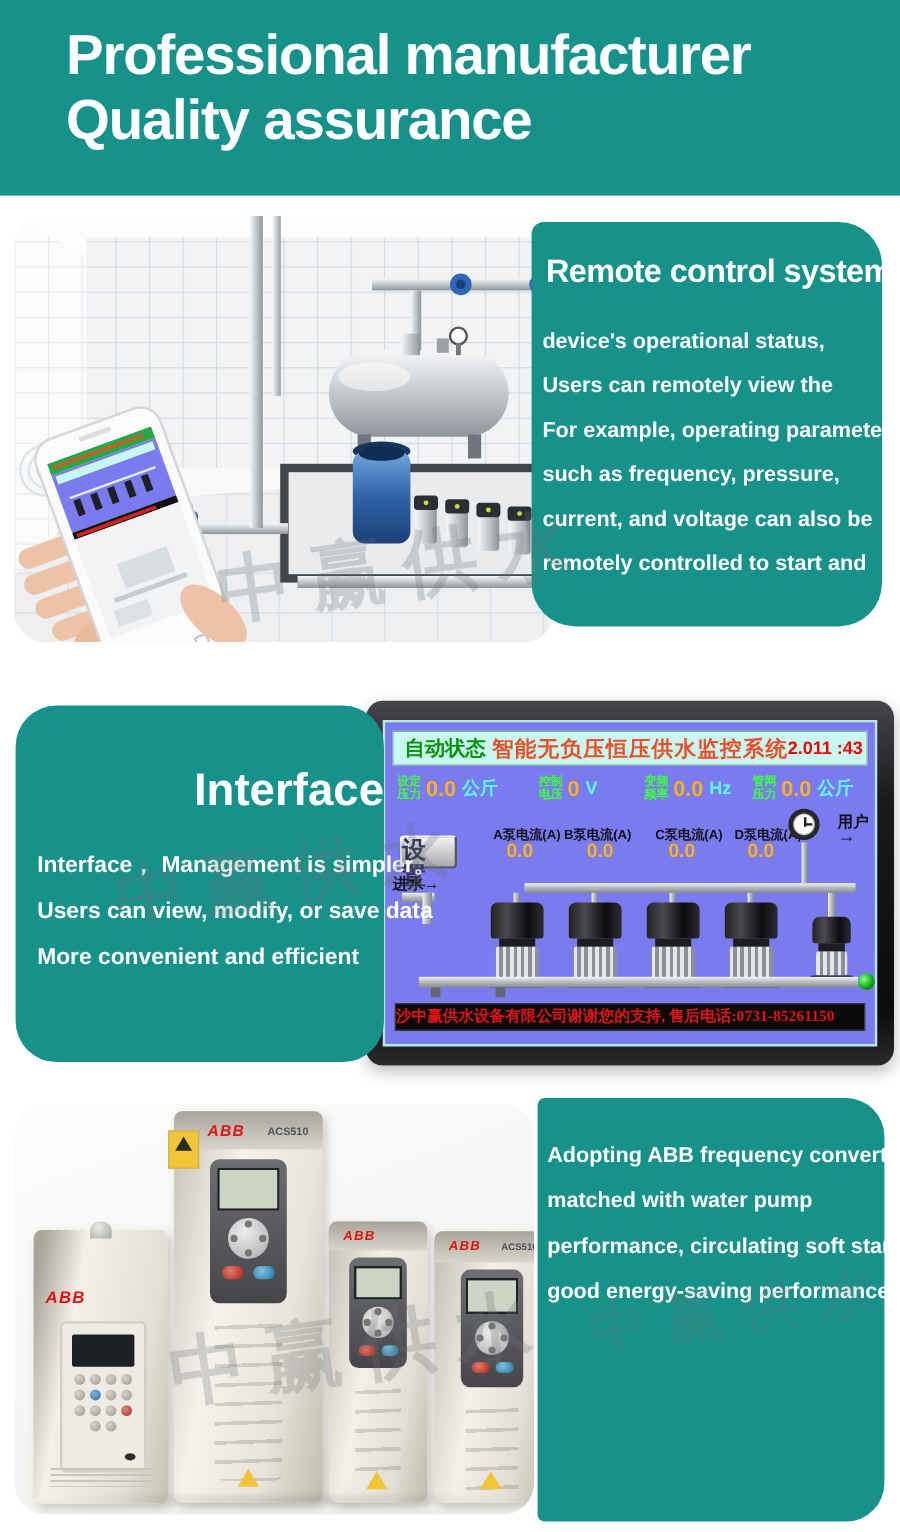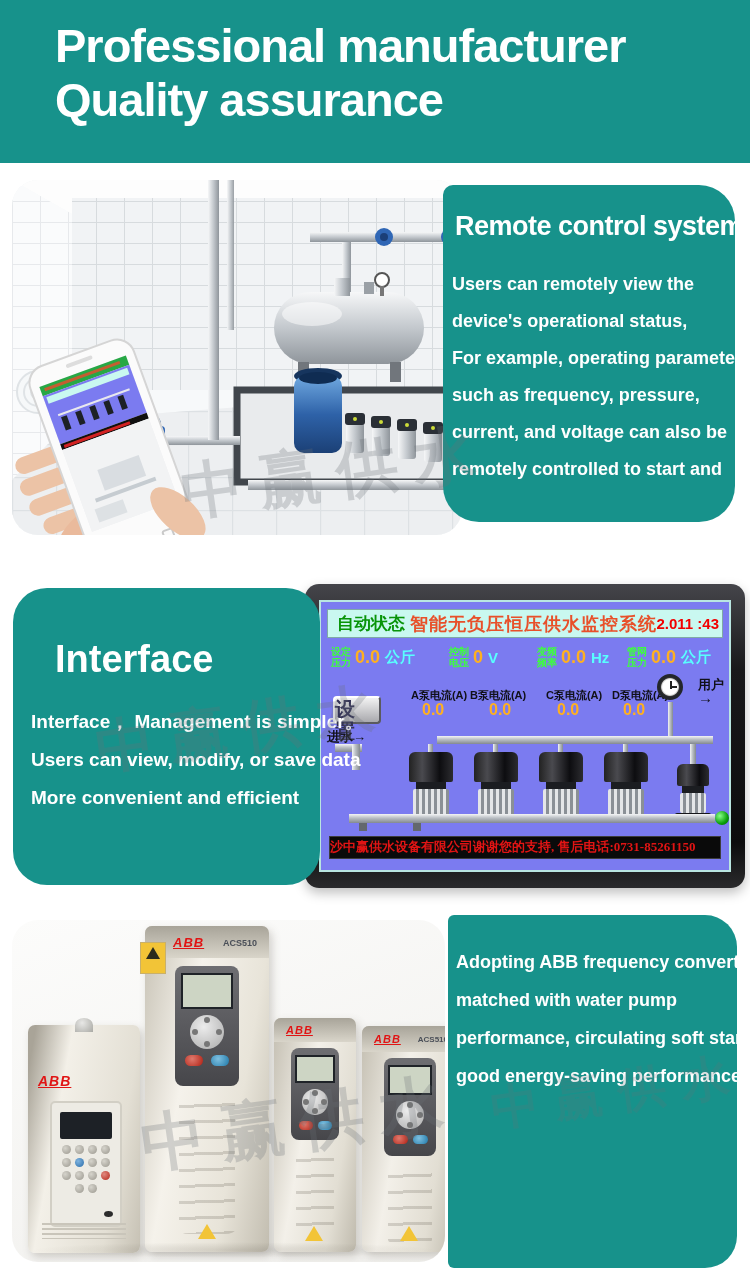--- a/index.html
+++ b/index.html
@@ -15,21 +15,21 @@
 
   
   .panel{position:absolute;background:#17928B;color:#fff;}
   .panel h2{margin:0;font-weight:bold;white-space:nowrap;}
   .panel .ln{font-weight:bold;white-space:nowrap;}
   .panel-remote{left:443px;top:185px;width:292px;height:337px;border-radius:10px 36px 36px 36px;z-index:3;}
   .panel-remote h2{padding:26px 0 0 12px;font-size:27px;letter-spacing:-0.5px;}
   .panel-remote .lines{padding:24px 0 0 9px;}
   .panel-remote .ln{font-size:18px;line-height:37px;}
   .panel-interface{left:13px;top:588px;width:307px;height:297px;border-radius:34px;z-index:3;}
-  .panel-interface h2{padding:50px 0 0 42px;font-size:38px;}
+  .panel-interface h2{padding:50px 0 0 24px;font-size:38px;text-align:right;}
   .panel-interface .lines{padding:22px 0 0 18px;}
   .panel-interface .ln{font-size:19px;line-height:38px;}
   .panel-abb{left:448px;top:915px;width:289px;height:353px;border-radius:6px 32px 32px 6px;z-index:3;}
   .panel-abb h2{padding:84px 0 0 14px;font-size:30px;letter-spacing:-0.5px;}
   .panel-abb .lines{padding:28px 0 0 8px;}
   .panel-abb .ln{font-size:18px;line-height:38px;}
 
   
   .photo1{left:12px;top:180px;width:450px;height:355px;border-radius:26px;overflow:hidden;
           background:#f4f6f7;z-index:2;}
@@ -83,21 +83,21 @@
   .marquee{position:absolute;left:8px;top:234px;width:392px;height:23px;box-sizing:border-box;
           background:#0a0a0a;border:1px solid #3d3d3d;color:#e11414;font-weight:bold;font-size:13px;
           line-height:20px;white-space:nowrap;overflow:hidden;font-family:"Liberation Serif","DejaVu Serif",serif;}
 
   
   .abb-photo{left:12px;top:920px;width:433px;height:342px;border-radius:26px;overflow:hidden;
           background:linear-gradient(160deg,#fcfcfb,#f0efec);z-index:2;}
   .inv{position:absolute;border-radius:7px;box-shadow:3px 4px 8px rgba(90,85,70,.25);}
   .invA{left:16px;top:105px;width:112px;height:228px;
         background:linear-gradient(100deg,#a9a498 0 8px,#f3f0e8 30%,#e3dfd4 75%,#c6c1b4);}
-  .abbtag{position:absolute;color:#e01414;font-weight:bold;font-style:italic;letter-spacing:1px;text-decoration:underline;}
+  .abbtag{position:absolute;color:#e01414;font-weight:bold;font-style:italic;letter-spacing:1px;}
   .modeltag{position:absolute;color:#4a4f58;font-weight:bold;font-size:9px;}
   .invA-knob{position:absolute;left:50%;top:-7px;width:18px;height:14px;margin-left:-9px;border-radius:50% 50% 0 0;
         background:radial-gradient(circle at 40% 35%,#e8e8e6,#a9a9a4);}
   .invA-panel{position:absolute;left:22px;top:76px;width:68px;height:122px;background:#edebe4;
         border:2px solid #d2cfc5;border-radius:5px;}
   .lcdA{width:52px;height:27px;margin:9px auto 6px;background:#1d2126;border-radius:2px;}
   .keys{width:58px;margin:0 auto;display:flex;flex-wrap:wrap;gap:4px;justify-content:center;}
   .keys i{width:9px;height:9px;border-radius:50%;background:radial-gradient(circle at 35% 35%,#d6d4cc,#9a978e);}
   .keys i.kb{background:radial-gradient(circle at 35% 35%,#7fb4e0,#2a6ca8);}
   .keys i.kr{background:radial-gradient(circle at 35% 35%,#e08a7f,#b5271a);}
@@ -266,22 +266,22 @@
           <rect x="20" y="92" width="10" height="10" rx="2"></rect>
         </g>
         <ellipse cx="41" cy="80" rx="17" ry="34" fill="#ecc3a6" transform="rotate(-28 41 80)"></ellipse>
       </g>
     </svg>
   </div>
 
   <div class="panel panel-remote">
     <h2>Remote control system</h2>
     <div class="lines">
+      <div class="ln">device's operational status,</div>
       <div class="ln">Users can remotely view the</div>
-      <div class="ln">device's operational status,</div>
       <div class="ln">For example, operating parameters</div>
       <div class="ln"> such as frequency, pressure,</div>
       <div class="ln">current, and voltage can also be</div>
       <div class="ln">remotely controlled to start and</div>
     </div>
   </div>
 
   <div class="panel panel-interface">
     <h2>Interface</h2>
     <div class="lines">

